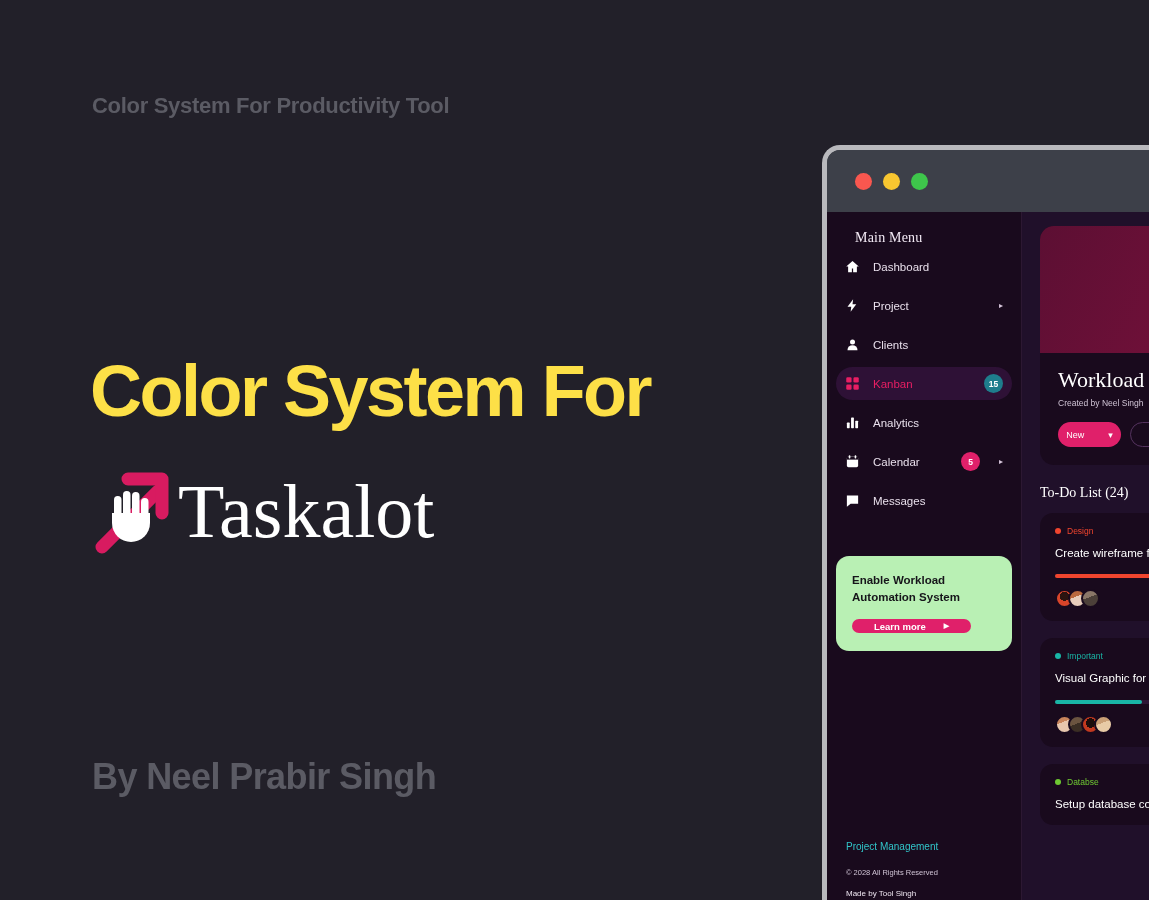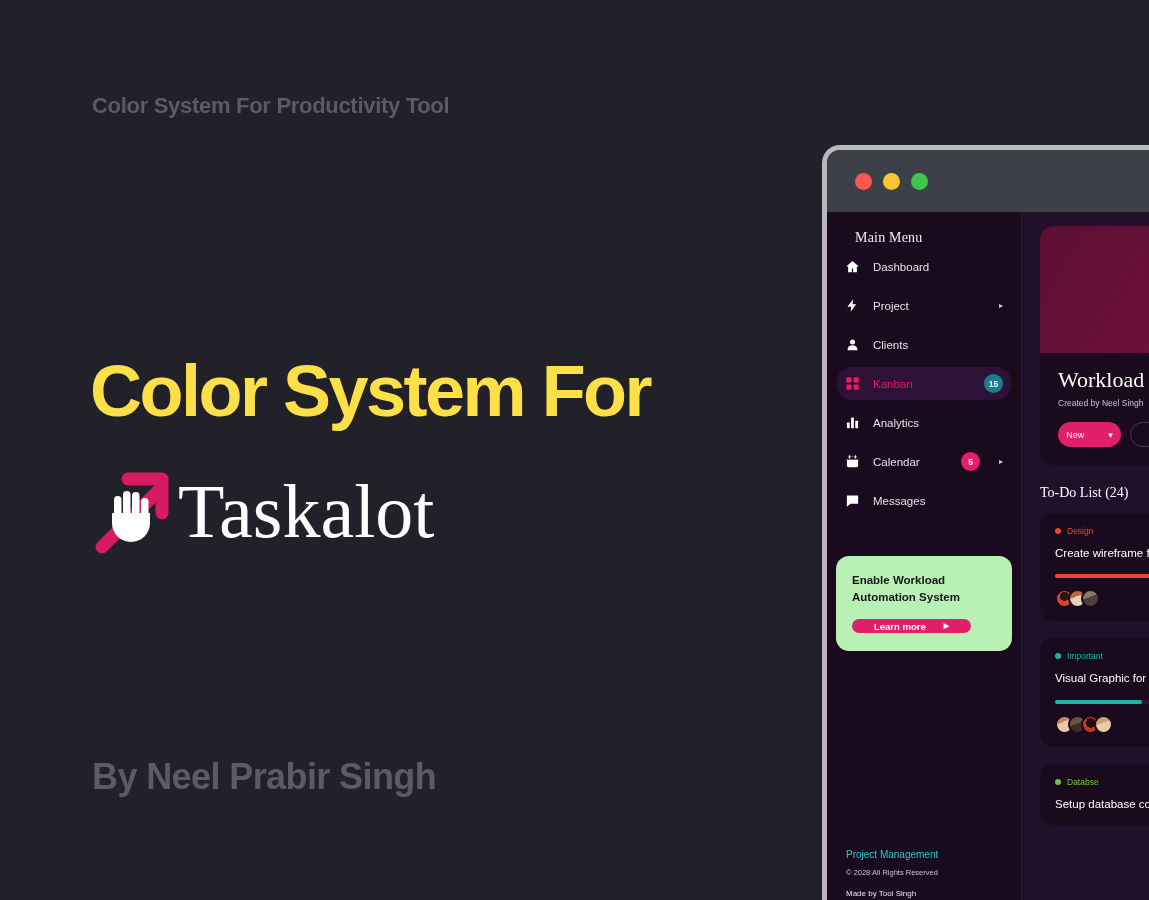--- a/index.html
+++ b/index.html
@@ -100,21 +100,21 @@
   .promo-title { color:#16151a; font-size:11.5px; font-weight:bold; line-height:1.45; }
   .promo-btn {
     margin-top:14px; background:#e0206a; color:#ffffff;
     border-radius:15px; height:14px; width:119px;
     display:flex; align-items:center; justify-content:center; gap:18px;
     font-size:9.5px; font-weight:bold;
   }
   .promo-btn .tri { font-size:7px; }
 
   .footer { position:absolute; left:19px; bottom:22px; }
-  .foot-link { color:#31c5c9; font-size:10px; margin-bottom:8px; }
+  .foot-link { color:#31c5c9; font-size:10px; margin-bottom:16px; }
   .foot-copy { color:#cfc3d4; font-size:7.5px; margin-bottom:12px; }
   .foot-made { color:#ece4ef; font-size:8px; }
 
   
   .content { flex:1 1 auto; background:#20102a; padding:14px 0 0 18px; overflow:hidden; }
   .hero-card {
     width:260px; background:#190a1d; border-radius:14px; overflow:hidden; margin-bottom:20px;
   }
   .hero-img { height:127px; background:linear-gradient(120deg,#5c0f33 0%,#6e1038 55%,#4e0d2b 100%); }
   .hero-body { padding:14px 18px 18px 18px; }

